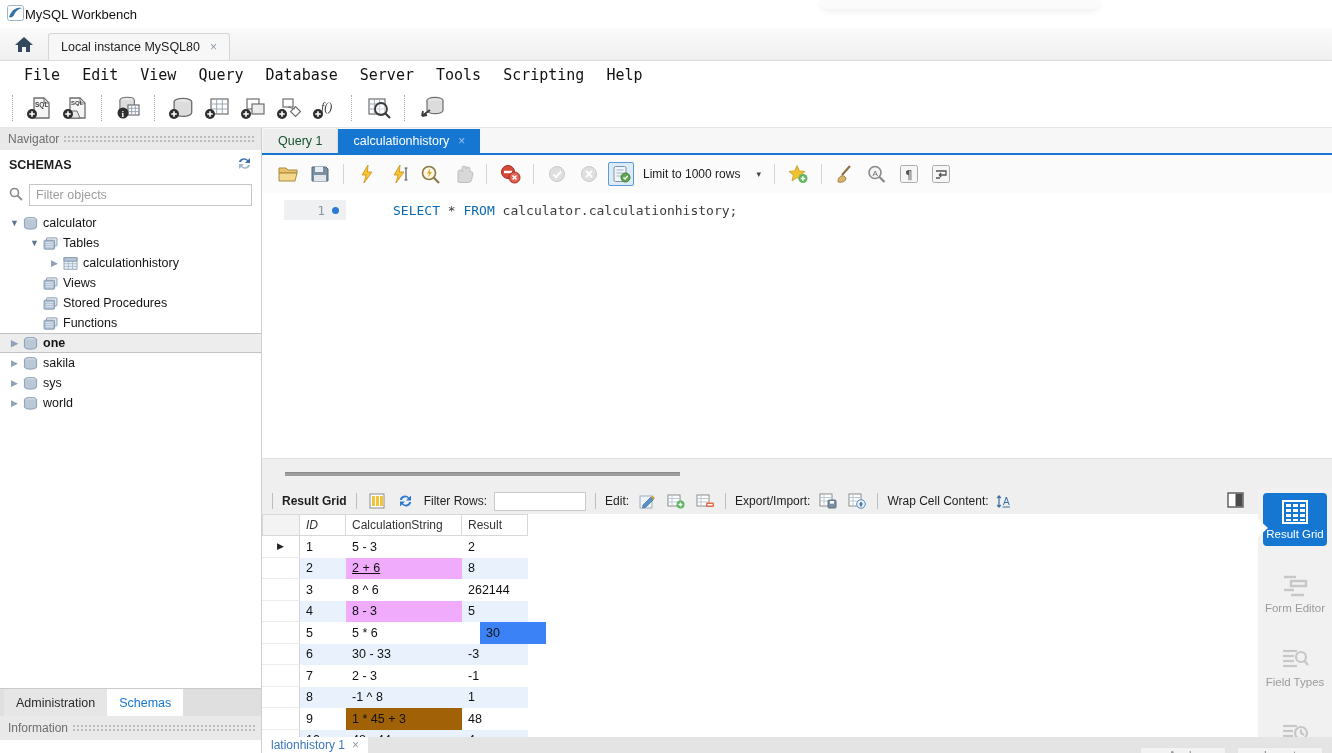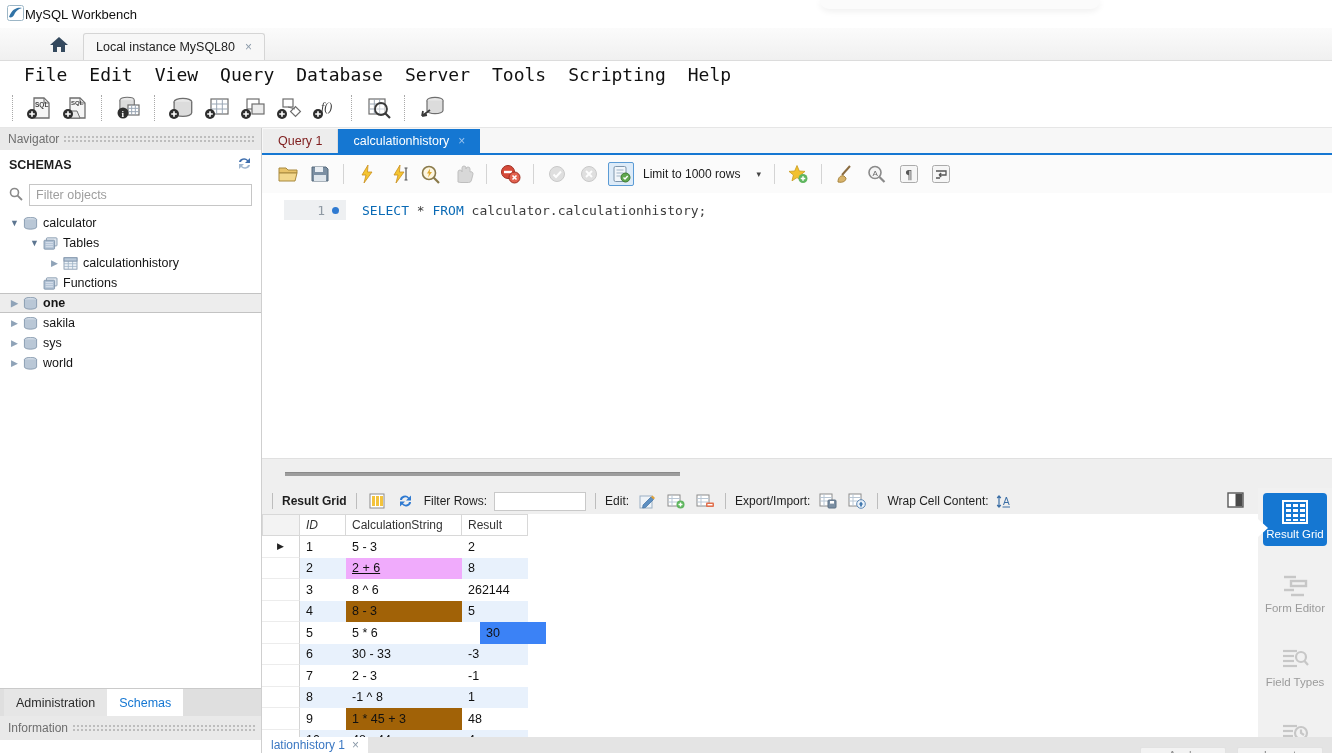--- a/index.html
+++ b/index.html
@@ -6,27 +6,27 @@
   html,body { width:1332px; height:753px; overflow:hidden; }
   body { font-family:"Liberation Sans", sans-serif; font-size:12px; color:#222; background:#fff; }
   #app { position:relative; width:1332px; height:753px; display:flex; flex-direction:column; background:#fff; }
 
   
   .titlebar { height:28px; display:flex; align-items:center; gap:1px; padding-left:7px; background:#fff; position:relative; }
   .titlebar .title { font-size:13px; color:#111; }
   .shadow-artifact { position:absolute; left:820px; top:0; width:280px; height:9px; border-radius:0 0 10px 10px; background:#fbfbfb; box-shadow:0 2px 7px rgba(0,0,0,0.07); }
 
   
-  .conn-row { height:33px; background:linear-gradient(#fbfbfb,#f0f0f0); display:flex; align-items:flex-end; border-bottom:1px solid #dcdcdc;padding-left:35px; }
+  .conn-row { height:33px; background:linear-gradient(#fbfbfb,#f0f0f0); display:flex; align-items:flex-end; border-bottom:1px solid #dcdcdc; }
   .home-btn { width:48px; height:32px; display:flex; align-items:center; justify-content:center; }
   .conn-tab { height:27px; display:flex; align-items:center; gap:10px; padding:0 12px; background:#f7f7f7; border:1px solid #d5d5d5; border-bottom:none; border-radius:3px 3px 0 0; font-size:12.5px; color:#222; }
   .conn-tab .x { color:#8b9aa9; font-size:12px; }
 
   
-  .menubar { height:27px; display:flex; align-items:center; padding-left:13px; background:#fff; font-family:"DejaVu Sans Mono", monospace; font-size:18px; }
+  .menubar { height:27px; display:flex; align-items:center; padding-left:13px; background:#fff; font-family:"DejaVu Sans Mono", monospace; font-size:15px; }
   .menu-item { padding:0 11px; color:#111; cursor:default; }
 
   
   .main-toolbar { height:40px; display:flex; align-items:center; padding-left:4px; background:#fff; border-bottom:1px solid #e6e6e6; }
   .tb-sep { width:1px; height:26px; border-left:1px dotted #a9a9a9; margin:0 8px; }
   .tb-icon { width:32px; height:30px; display:flex; align-items:center; justify-content:center; margin:0 2px; }
 
   
   .content { flex:1; display:flex; min-height:0; }
 
@@ -47,38 +47,38 @@
   .tree-row.selected { background:#ededed; border-top:1px solid #c3c3c3; border-bottom:1px solid #c3c3c3; font-weight:bold; }
   .sidebar-tabs { height:28px; background:#dfdfdf; border-top:1px solid #cacaca; display:flex; align-items:stretch; padding-left:4px; }
   .stab { display:flex; align-items:center; padding:0 12px; font-size:12.5px; color:#2c2c2c; background:#e6e6e6; cursor:default; }
   .stab.active { background:#fff; color:#1577d2; }
   .info-header { height:24px; }
   .sidebar-white { height:13px; background:#fff; }
 
   
   .center { flex:1; display:flex; flex-direction:column; min-width:0; }
   .qtab-row { height:25px; background:#f7f7f7; display:flex; align-items:flex-end; padding-left:1px; }
-  .qtab { height:24px; display:flex; align-items:center; gap:9px; padding:0 15px; font-size:12.5px; background:#ededed; color:#7f1d1d; border-right:1px solid #ddd; }
+  .qtab { height:24px; display:flex; align-items:center; gap:9px; padding:0 15px; font-size:12.5px; background:#ededed; color:#14532d; border-right:1px solid #ddd; }
   .qtab.active { background:#1577d2; color:#fff; border-right:none; }
   .qtab .x { font-size:12px; color:#9bc4ef; }
   .blue-line { height:2px; background:#1577d2; }
 
   .ed-toolbar { height:38px; display:flex; align-items:center; padding-left:10px; background:#fbfbfb; }
   .ed-toolbar .ic { width:26px; height:24px; display:flex; align-items:center; justify-content:center; margin:0 3px; }
   .ed-toolbar .ic.disabled { opacity:.55; }
   .ed-toolbar .ic.toggled { border:1px solid #5b9bd5; background:#ddebf8; border-radius:2px; }
   .ed-sep { width:1px; height:20px; background:#d4d4d4; margin:0 7px; }
   .limit-dd { display:flex; align-items:center; gap:16px; padding:2px 6px; font-size:12px; color:#1b1b1b; }
   .limit-dd .car { font-size:9px; color:#444; }
 
   .editor { flex:1; background:#fff; font-family:"DejaVu Sans Mono", monospace; font-size:13px; overflow:hidden; }
   .ed-line { display:flex; align-items:center; height:20px; margin-top:7px; }
   .gutter { margin-left:22px; width:62px; height:20px; background:#eef0f2; display:flex; align-items:center; justify-content:flex-end; gap:7px; padding-right:7px; color:#8f99a3; }
   .gutter .bullet { width:7px; height:7px; border-radius:50%; background:#2f7ad1; }
-  .code { padding-left:16px; color:#3c3c3c; white-space:pre; }
+  .code { padding-left:4px; color:#3c3c3c; white-space:pre;margin-left:43px; }
   .code .kw { color:#0a6ab5; }
 
   .splitter { height:30px; background:#efefef; border-top:1px solid #e0e0e0; display:flex; align-items:center; }
   .split-handle { width:395px; height:4px; margin-left:23px; background:#9d9d9d; border-top:1px solid #8a8a8a; }
 
   .lower { flex:1; display:flex; position:relative; min-height:0; }
   .result-col { flex:1; display:flex; flex-direction:column; min-width:0; }
   .res-toolbar { height:26px; background:#efefef; display:flex; align-items:center; gap:7px; padding-left:8px; font-size:12px; color:#1e1e1e; }
   .res-toolbar .bold { font-weight:bold; }
   .res-sep { width:1px; height:16px; background:#bdbdbd; margin:0 2px; }
@@ -295,20 +295,42 @@
           <div class="tree-row" style="padding-left: 48px;">
             <span class="arrow" style="color: rgb(143, 163, 184);">▶</span>
             <span class="ticon">
               <svg width="15" height="13" viewBox="0 0 18 16">
                 <rect x="1" y="1" width="16" height="14" fill="#eef3f8" stroke="#7d91a8"></rect>
                 <path d="M1 5 h16 M1 8.3 h16 M1 11.6 h16 M6.3 1 v14 M11.6 1 v14" stroke="#9fb3c6" stroke-width="1"></path>
                 <rect x="1" y="1" width="16" height="4" fill="#b9c9da" stroke="#7d91a8"></rect>
               </svg>
             </span>
             <span>calculationhistory</span>
+          </div>
+          <div class="tree-row" style="padding-left: 28px;">
+            <span class="arrow"></span>
+            <span class="ticon">
+              <svg width="15" height="13" viewBox="0 0 18 16">
+                <rect x="4" y="1" width="13" height="10" rx="1" fill="#dfe6ee" stroke="#7d91a8"></rect>
+                <rect x="1" y="4" width="13" height="11" rx="1" fill="#aebfd2" stroke="#7d91a8"></rect>
+                <path d="M3 7 h9 M3 9.5 h9 M3 12 h9" stroke="#e8eef5" stroke-width="1"></path>
+              </svg>
+            </span>
+            <span>Views</span>
+          </div>
+          <div class="tree-row" style="padding-left: 28px;">
+            <span class="arrow"></span>
+            <span class="ticon">
+              <svg width="15" height="13" viewBox="0 0 18 16">
+                <rect x="4" y="1" width="13" height="10" rx="1" fill="#dfe6ee" stroke="#7d91a8"></rect>
+                <rect x="1" y="4" width="13" height="11" rx="1" fill="#aebfd2" stroke="#7d91a8"></rect>
+                <path d="M3 7 h9 M3 9.5 h9 M3 12 h9" stroke="#e8eef5" stroke-width="1"></path>
+              </svg>
+            </span>
+            <span>Stored Procedures</span>
           </div>
           <div class="tree-row" style="padding-left: 28px;">
             <span class="arrow"></span>
             <span class="ticon">
               <svg width="15" height="13" viewBox="0 0 18 16">
                 <rect x="4" y="1" width="13" height="10" rx="1" fill="#dfe6ee" stroke="#7d91a8"></rect>
                 <rect x="1" y="4" width="13" height="11" rx="1" fill="#aebfd2" stroke="#7d91a8"></rect>
                 <path d="M3 7 h9 M3 9.5 h9 M3 12 h9" stroke="#e8eef5" stroke-width="1"></path>
               </svg>
             </span>
@@ -611,21 +633,21 @@
                   <div class="g-cell" style="width: 116px; background: #f0abfc; text-decoration: underline;">2 + 6</div>
                   <div class="g-cell" style="width: 66px; background: rgb(232, 241, 252);">8</div>
                 </div><div class="g-row">
                   <div class="g-gut" style="width: 38px;"></div>
                   <div class="g-cell" style="width: 46px; background: rgb(255, 255, 255);">3</div>
                   <div class="g-cell" style="width: 116px; background: rgb(255, 255, 255);">8 ^ 6</div>
                   <div class="g-cell" style="width: 66px; background: rgb(255, 255, 255);">262144</div>
                 </div><div class="g-row">
                   <div class="g-gut" style="width: 38px;"></div>
                   <div class="g-cell" style="width: 46px; background: rgb(232, 241, 252);">4</div>
-                  <div class="g-cell" style="width: 116px; background: #a16207;">8 - 3</div>
+                  <div class="g-cell" style="width: 116px; background: #f0abfc;">8 - 3</div>
                   <div class="g-cell" style="width: 66px; background: rgb(232, 241, 252);">5</div>
                 </div><div class="g-row">
                   <div class="g-gut" style="width: 38px;"></div>
                   <div class="g-cell" style="width: 46px; background: rgb(255, 255, 255);">5</div>
                   <div class="g-cell" style="width: 116px; background: rgb(255, 255, 255);">5 * 6</div>
                   <div class="g-cell" style="width: 66px; background: #3b82f6; margin-left: 18px;">30</div>
                 </div><div class="g-row">
                   <div class="g-gut" style="width: 38px;"></div>
                   <div class="g-cell" style="width: 46px; background: rgb(232, 241, 252);">6</div>
                   <div class="g-cell" style="width: 116px; background: rgb(232, 241, 252);">30 - 33</div>

